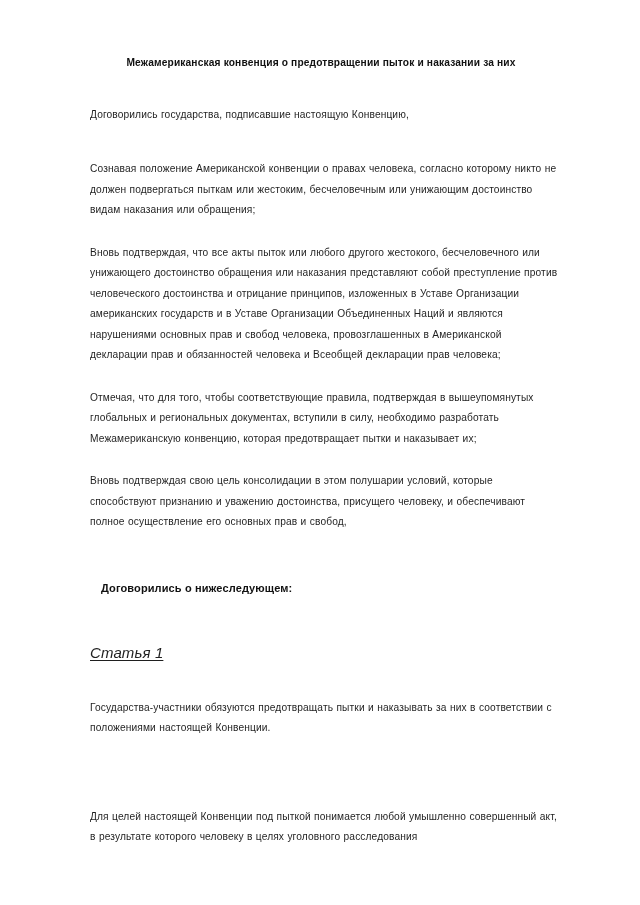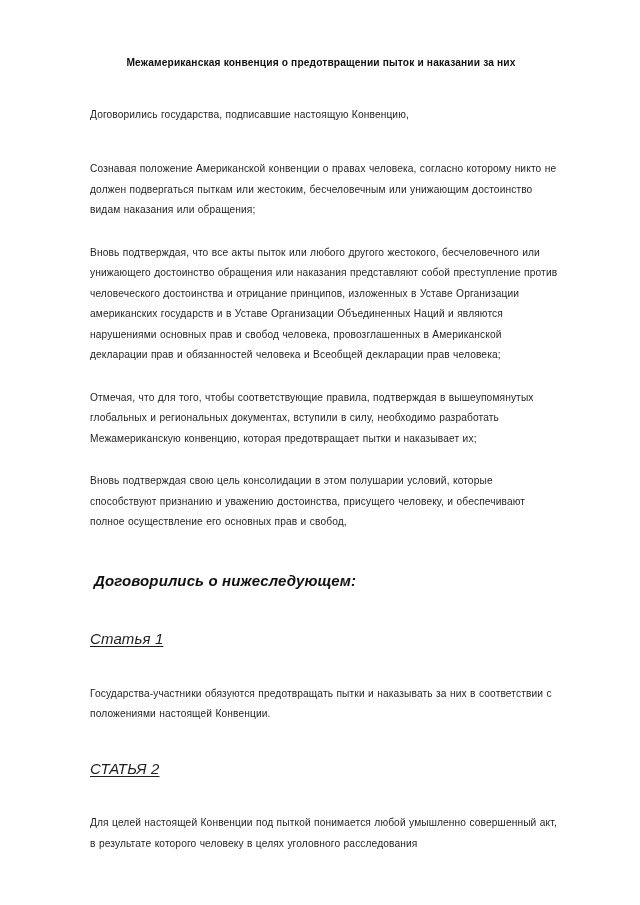--- a/index.html
+++ b/index.html
@@ -54,27 +54,26 @@
     margin: 0;
     letter-spacing: 0.12px;
     word-spacing: 0.4px;
   }
 
   
   .gap-1 { height: 34px; }
   .gap-3 { height: 22px; }
 
   .para-strong {
-    font-size: 15px;
+    font-size: 11px;
     line-height: 20.5px;
     font-weight: bold;
     color: #111111;
-    margin: 4px;
+    margin: 11px;
     letter-spacing: 0.12px;
-    font-style: italic;
   }
 
   .article-head {
     font-size: 15px;
     line-height: 20.5px;
     font-style: italic;
     text-decoration: underline;
     text-underline-offset: 2px;
     color: #1f1f1f;
     margin: 0;
@@ -121,22 +120,19 @@
     <div class="block">
       <span class="article-head">Статья 1</span>
     </div>
 
     <div class="gap-1"></div>
 
     <p class="para">Государства-участники обязуются предотвращать пытки и наказывать за них в соответствии с положениями настоящей Конвенции.</p>
 
     <div class="gap-1"></div>
 
-    <div class="block">
-      <span class="article-head">СТАТЬЯ 2</span>
-    </div>
 
     <div class="gap-1"></div>
 
     <p class="para">Для целей настоящей Конвенции под пыткой понимается любой умышленно совершенный акт, в результате которого человеку в целях уголовного расследования</p>
 
   </div>
 </div>
 
 </body></html>

